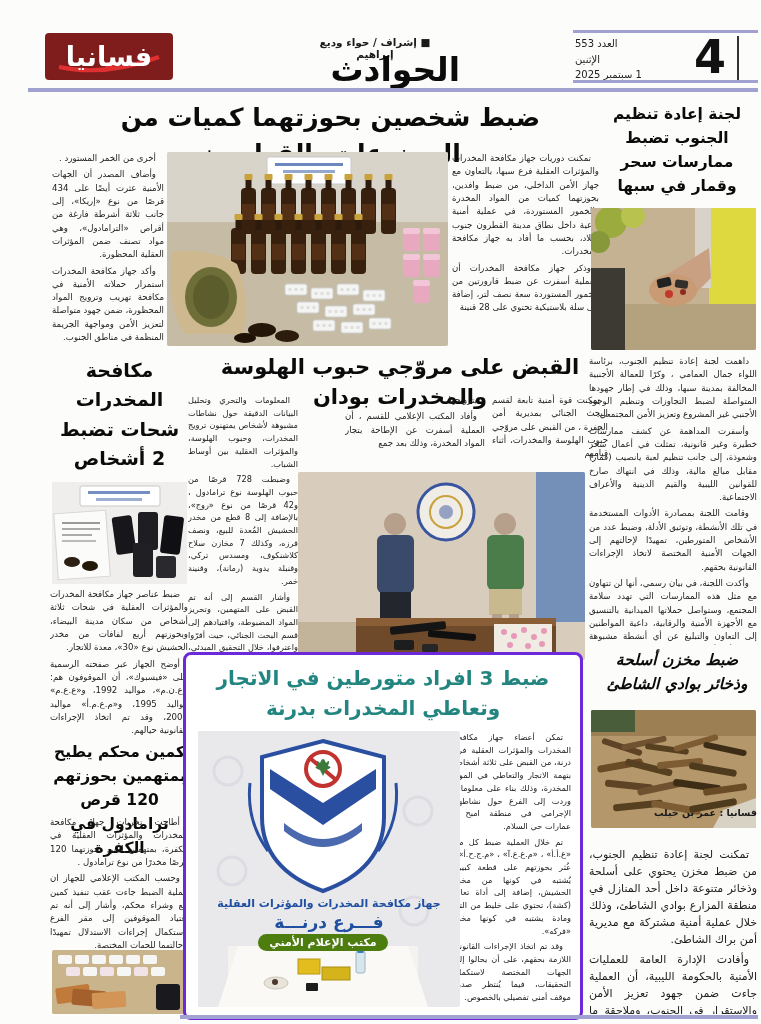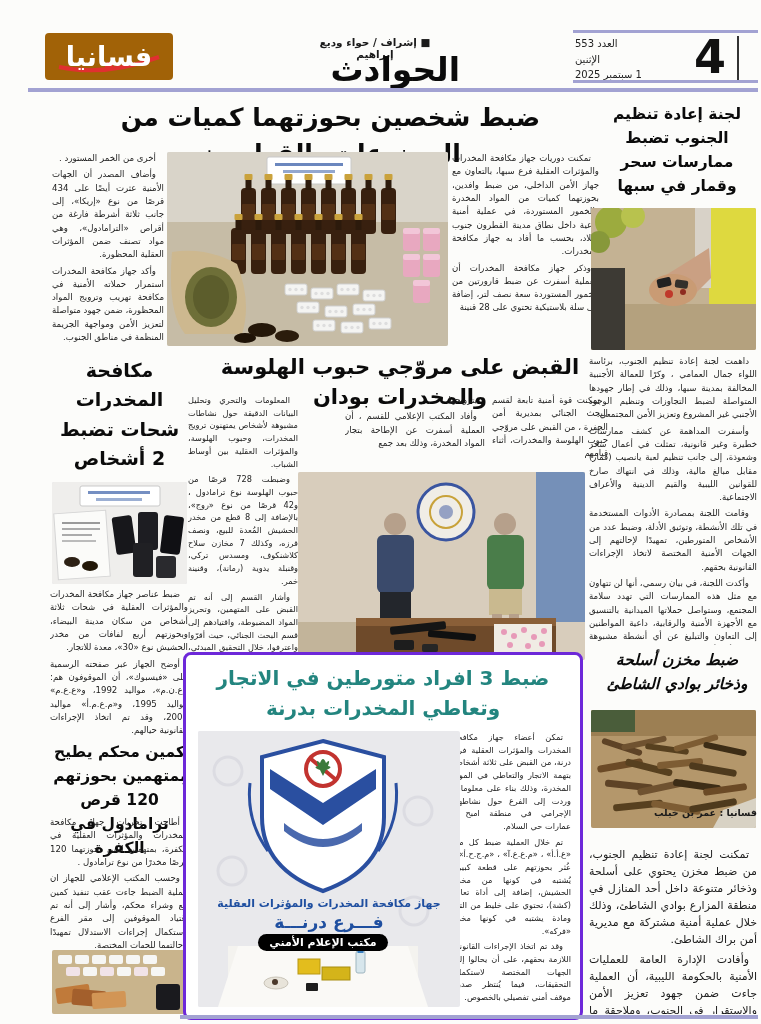--- a/index.html
+++ b/index.html
@@ -5,29 +5,29 @@
   html,body{margin:0;padding:0;background:#8a8a8a;}
   .page{position:relative;width:761px;height:1024px;margin:0 auto;background:#fcfcfa;
         font-family:"DejaVu Sans",sans-serif;direction:rtl;overflow:hidden;color:#1a1a1a;}
   .abs{position:absolute;}
   .line{background:#a2a2d2;}
   .hl{font-weight:bold;color:#0b0b0b;text-align:center;line-height:1.45;}
   .bodytext{font-size:8.6px;line-height:1.55;text-align:justify;overflow:hidden;color:#1c1c1c;}
   .bodytext p{margin:0 0 3px;text-indent:8px;}
   .ph{overflow:hidden;background:#ddd;border-radius:2px;}
   .ph svg{display:block;}
-  .logo-box{background:#a16207;border-radius:4px;display:flex;align-items:center;justify-content:center;}
+  .logo-box{background:#7f1d1d;border-radius:4px;display:flex;align-items:center;justify-content:center;}
   .logo-box span{color:#fff;font-weight:bold;font-size:27px;letter-spacing:1px;position:relative;z-index:2;}
   .issue-block{font-size:10px;font-weight:normal;text-align:left;line-height:1.55;color:#222;}
   .pagenum{font-size:46px;font-weight:bold;color:#111;text-align:center;line-height:1;}
   .byline{font-size:9.5px;font-weight:bold;}
   .derna-box{border:3px solid #6d28d9;border-radius:8px;background:#fff;}
   .teal{color:#23857f;}
   .derna-logo-text{position:absolute;width:100%;text-align:center;color:#1f4fa0;font-weight:bold;}
-  .ribbon{background:#000000;color:#fff;border-radius:10px;font-weight:bold;}
+  .ribbon{background:#4d7c0f;color:#fff;border-radius:10px;font-weight:bold;}
 </style>
 </head>
 <body>
 
 <div class="page">
 
   <div class="abs logo-box" style="left:45px;top:33px;width:128px;height:47px;">
     <svg class="abs" width="128" height="47" viewBox="0 0 128 47" style="left:0;top:0;">
       <path d="M14,34 Q60,44 114,24" stroke="#e03030" stroke-width="4" fill="none"></path>
       <circle cx="64" cy="33" r="4" fill="#e03030"></circle>

